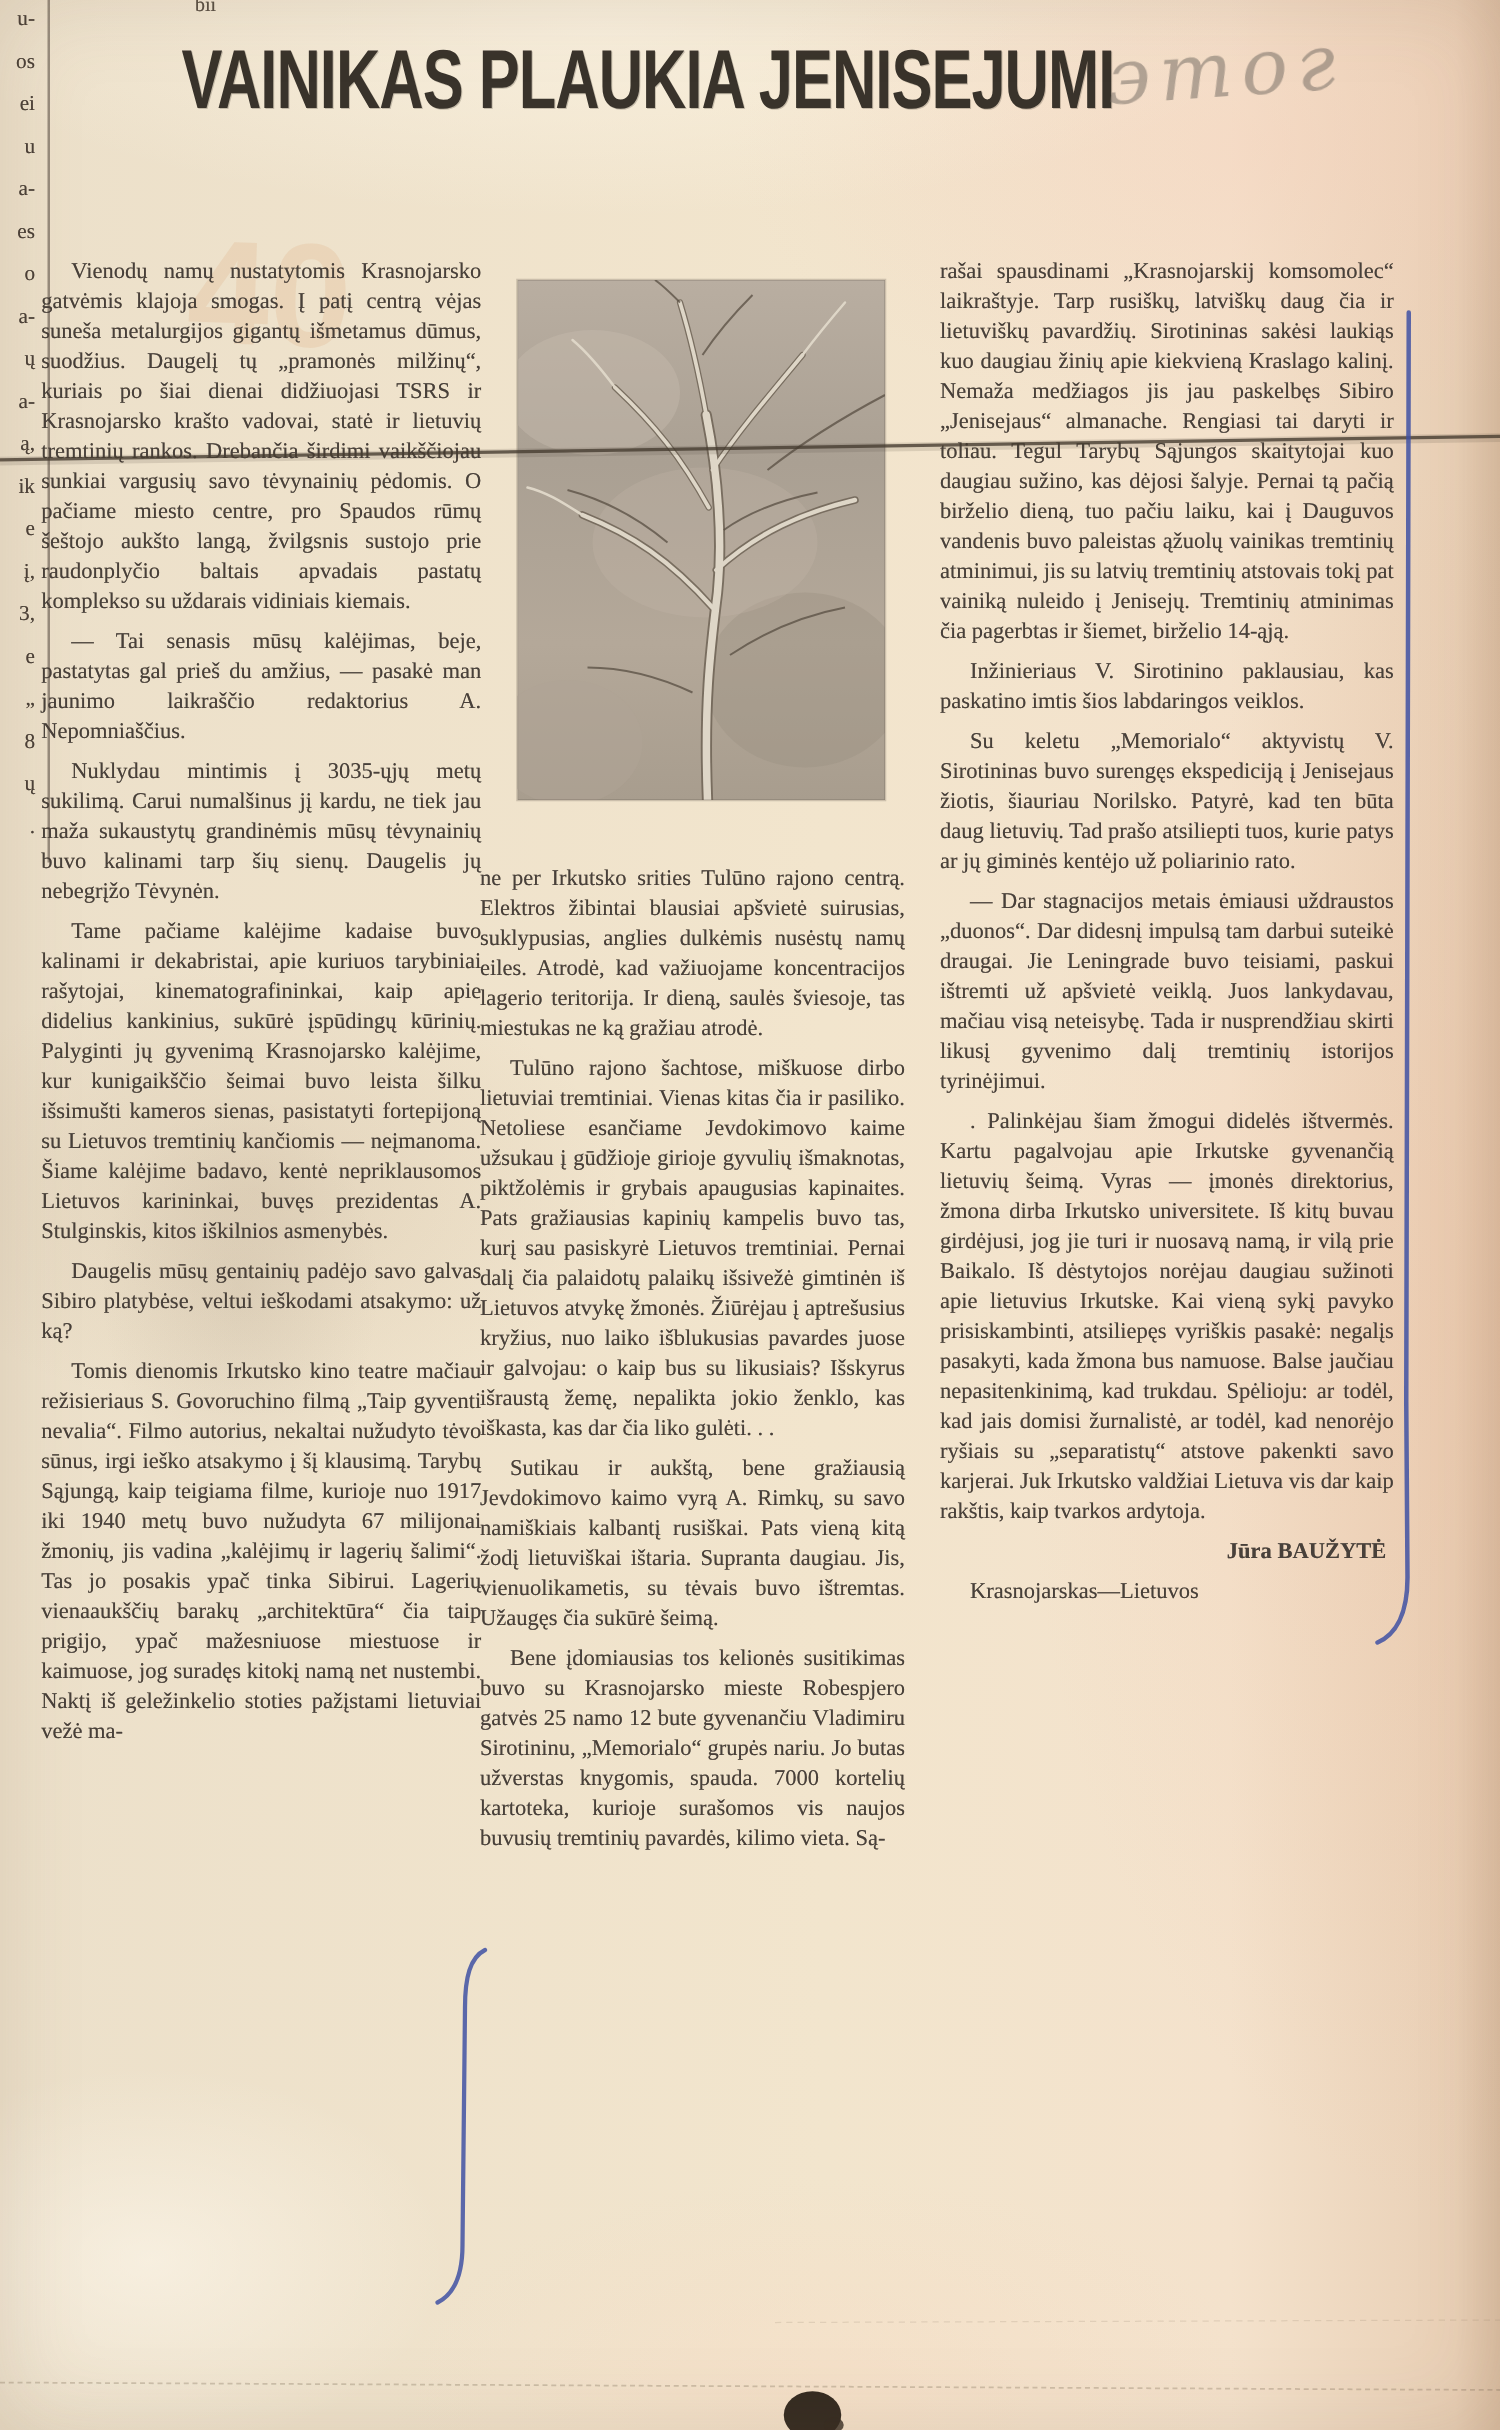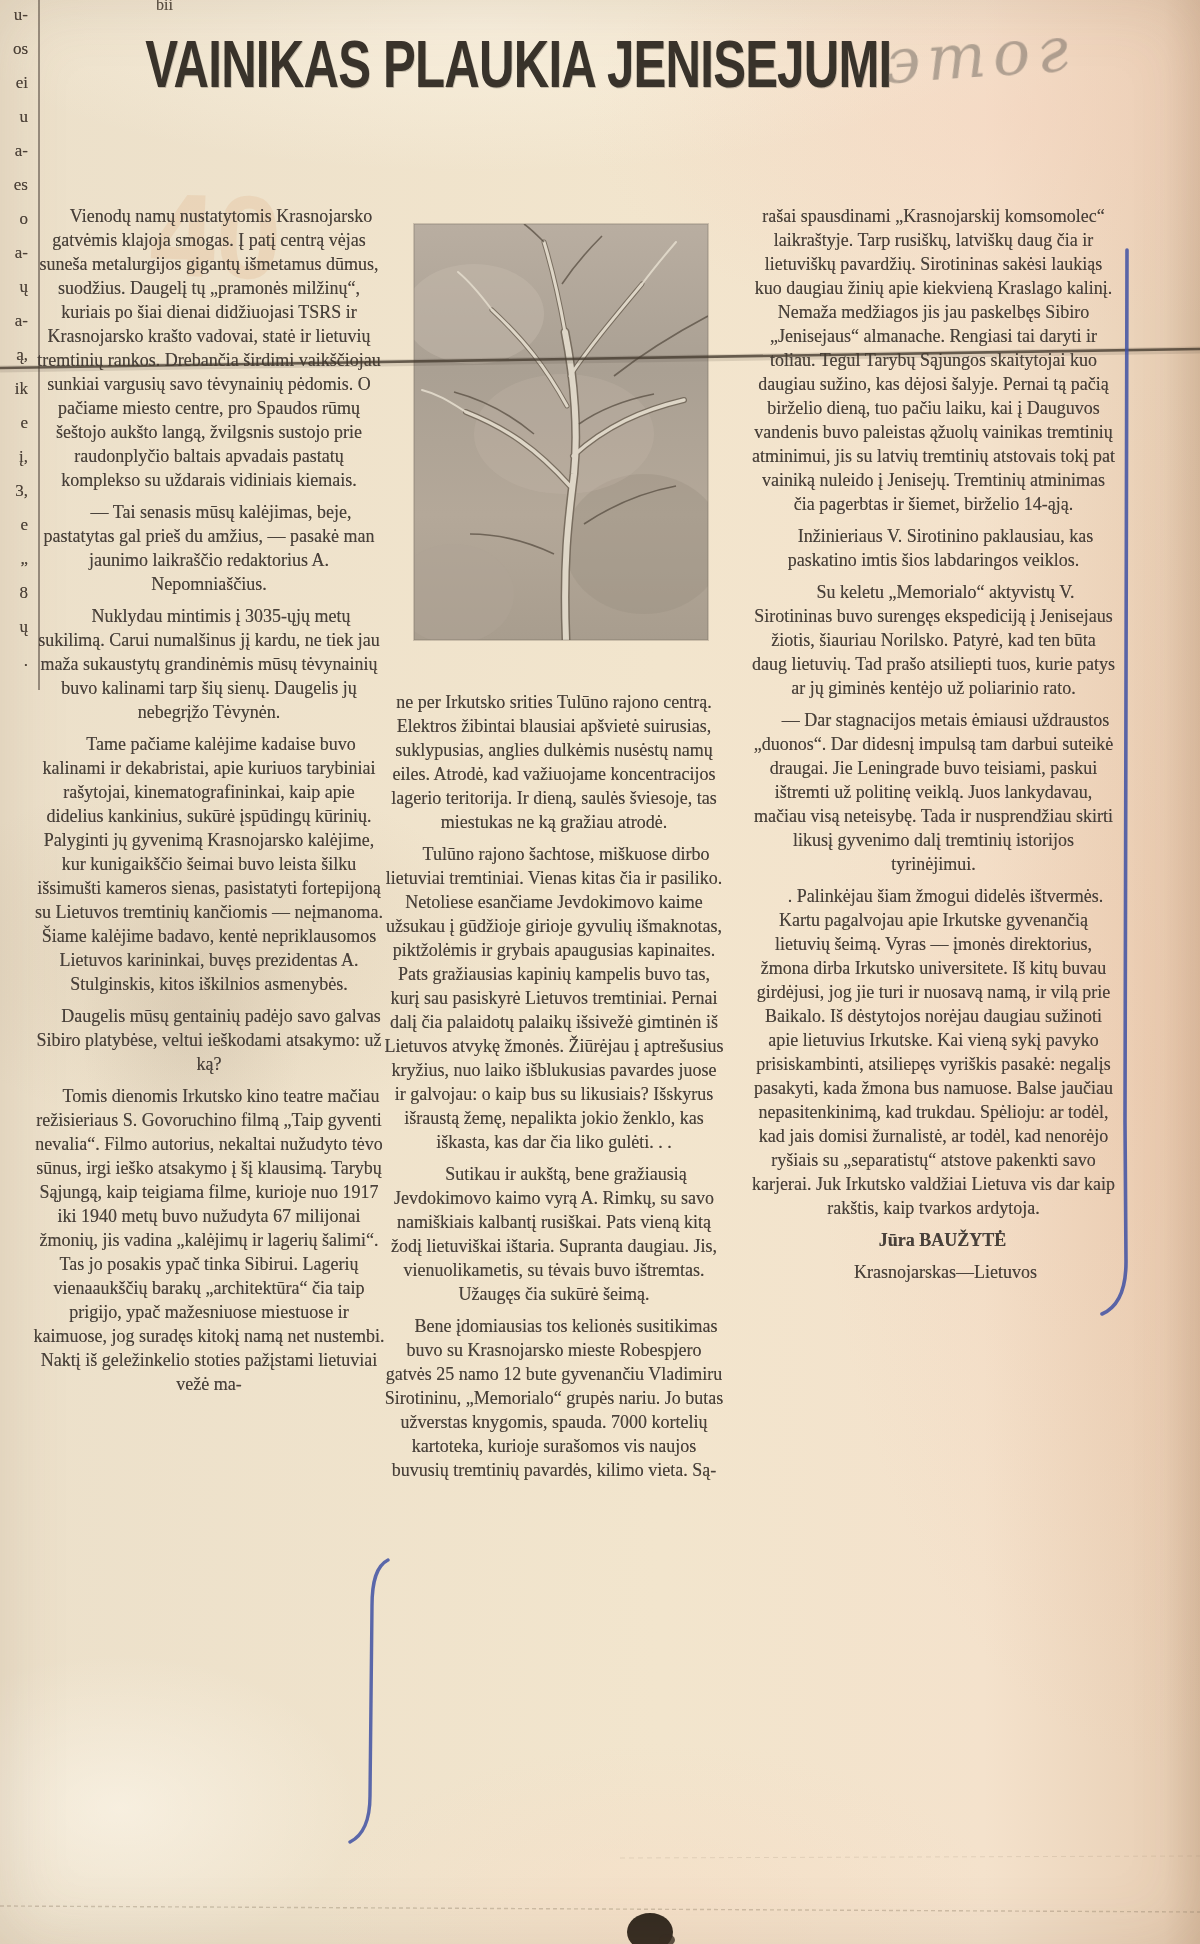--- a/index.html
+++ b/index.html
@@ -30,21 +30,21 @@
   .subtitle-wrap{position:absolute;left:30px;top:108px;width:870px;text-align:center;z-index:2;}
   .subtitle{font-size:37px;font-weight:bold;color:#41382c;letter-spacing:.5px;word-spacing:9px;}
 
   .handwriting{position:absolute;left:885px;top:14px;width:320px;z-index:3;
     font-family:"DejaVu Serif",serif;font-style:italic;font-size:62px;
     color:rgba(122,113,104,.55);letter-spacing:7px;transform:rotate(-4deg);
     filter:blur(.4px);}
 
   
   .col{position:absolute;text-align:justify;font-size:18px;line-height:24px;z-index:2;}
-  .col p{margin:0 0 8px 0;text-indent:24px;text-align:center;}
+  .col p{margin:0 0 8px 0;text-indent:24px;}
   .col p.noindent{text-indent:0;}
   .col-left{left:33px;top:204px;width:352px;}
   .col-mid{left:384px;top:690px;width:340px;}
   .col-right{left:752px;top:204px;width:363px;}
   .byline{margin-top:20px;text-align:right;font-weight:bold;padding-right:6px;text-indent:0;}
   .dateline{margin-top:28px;text-indent:0;}
 
   
   .photo{position:absolute;left:414px;top:224px;width:294px;height:416px;z-index:1;
     outline:1px solid rgba(90,80,70,.25);}
@@ -164,21 +164,21 @@
     <p class="noindent">ne per Irkutsko srities Tulūno rajono centrą. Elektros žibintai blausiai apšvietė suirusias, suklypusias, anglies dulkėmis nusėstų namų eiles. Atrodė, kad važiuojame koncentracijos lagerio teritorija. Ir dieną, saulės šviesoje, tas miestukas ne ką gražiau atrodė.</p>
     <p>Tulūno rajono šachtose, miškuose dirbo lietuviai tremtiniai. Vienas kitas čia ir pasiliko. Netoliese esančiame Jevdokimovo kaime užsukau į gūdžioje girioje gyvulių išmaknotas, piktžolėmis ir grybais apaugusias kapinaites. Pats gražiausias kapinių kampelis buvo tas, kurį sau pasiskyrė Lietuvos tremtiniai. Pernai dalį čia palaidotų palaikų išsivežė gimtinėn iš Lietuvos atvykę žmonės. Žiūrėjau į aptrešusius kryžius, nuo laiko išblukusias pavardes juose ir galvojau: o kaip bus su likusiais? Išskyrus išraustą žemę, nepalikta jokio ženklo, kas iškasta, kas dar čia liko gulėti. . .</p>
     <p>Sutikau ir aukštą, bene gražiausią Jevdokimovo kaimo vyrą A. Rimkų, su savo namiškiais kalbantį rusiškai. Pats vieną kitą žodį lietuviškai ištaria. Supranta daugiau. Jis, vienuolikametis, su tėvais buvo ištremtas. Užaugęs čia sukūrė šeimą.</p>
     <p>Bene įdomiausias tos kelionės susitikimas buvo su Krasnojarsko mieste Robespjero gatvės 25 namo 12 bute gyvenančiu Vladimiru Sirotininu, „Memorialo“ grupės nariu. Jo butas užverstas knygomis, spauda. 7000 kortelių kartoteka, kurioje surašomos vis naujos buvusių tremtinių pavardės, kilimo vieta. Są-</p>
   </div>
 
   <div class="col col-right ink">
     <p class="noindent">rašai spausdinami „Krasnojarskij komsomolec“ laikraštyje. Tarp rusiškų, latviškų daug čia ir lietuviškų pavardžių. Sirotininas sakėsi laukiąs kuo daugiau žinių apie kiekvieną Kraslago kalinį. Nemaža medžiagos jis jau paskelbęs Sibiro „Jenisejaus“ almanache. Rengiasi tai daryti ir toliau. Tegul Tarybų Sąjungos skaitytojai kuo daugiau sužino, kas dėjosi šalyje. Pernai tą pačią birželio dieną, tuo pačiu laiku, kai į Dauguvos vandenis buvo paleistas ąžuolų vainikas tremtinių atminimui, jis su latvių tremtinių atstovais tokį pat vainiką nuleido į Jenisejų. Tremtinių atminimas čia pagerbtas ir šiemet, birželio 14-ąją.</p>
     <p>Inžinieriaus V. Sirotinino paklausiau, kas paskatino imtis šios labdaringos veiklos.</p>
     <p>Su keletu „Memorialo“ aktyvistų V. Sirotininas buvo surengęs ekspediciją į Jenisejaus žiotis, šiauriau Norilsko. Patyrė, kad ten būta daug lietuvių. Tad prašo atsiliepti tuos, kurie patys ar jų giminės kentėjo už poliarinio rato.</p>
-    <p>— Dar stagnacijos metais ėmiausi uždraustos „duonos“. Dar didesnį impulsą tam darbui suteikė draugai. Jie Leningrade buvo teisiami, paskui ištremti už politinę veiklą. Juos lankydavau, mačiau visą neteisybę. Tada ir nusprendžiau skirti likusį gyvenimo dalį tremtinių istorijos tyrinėjimui.</p>
+    <p>— Dar stagnacijos metais ėmiausi uždraustos „duonos“. Dar didesnį impulsą tam darbui suteikė draugai. Jie Leningrade buvo teisiami, paskui ištremti už apšvietė veiklą. Juos lankydavau, mačiau visą neteisybę. Tada ir nusprendžiau skirti likusį gyvenimo dalį tremtinių istorijos tyrinėjimui.</p>
     <p>. Palinkėjau šiam žmogui didelės ištvermės. Kartu pagalvojau apie Irkutske gyvenančią lietuvių šeimą. Vyras — įmonės direktorius, žmona dirba Irkutsko universitete. Iš kitų buvau girdėjusi, jog jie turi ir nuosavą namą, ir vilą prie Baikalo. Iš dėstytojos norėjau daugiau sužinoti apie lietuvius Irkutske. Kai vieną sykį pavyko prisiskambinti, atsiliepęs vyriškis pasakė: negalįs pasakyti, kada žmona bus namuose. Balse jaučiau nepasitenkinimą, kad trukdau. Spėlioju: ar todėl, kad jais domisi žurnalistė, ar todėl, kad nenorėjo ryšiais su „separatistų“ atstove pakenkti savo karjerai. Juk Irkutsko valdžiai Lietuva vis dar kaip rakštis, kaip tvarkos ardytoja.</p>
     <p class="byline">Jūra BAUŽYTĖ</p>
     <p class="dateline">Krasnojarskas—Lietuvos</p>
   </div>
 
   <svg class="crease-main" viewBox="0 0 1200 1944">
     <line x1="0" y1="369" x2="1200" y2="350" stroke="#4a4034" stroke-width="7" opacity=".14"></line>
     <line x1="0" y1="368" x2="1200" y2="349" stroke="#453b2f" stroke-width="2.6" opacity=".78"></line>
     <line x1="0" y1="1906" x2="1200" y2="1912" stroke="#8a7a64" stroke-width="1.4" opacity=".35" stroke-dasharray="4 3"></line>
     <line x1="620" y1="1858" x2="1200" y2="1856" stroke="#8a7a64" stroke-width="1" opacity=".18" stroke-dasharray="5 4"></line>

